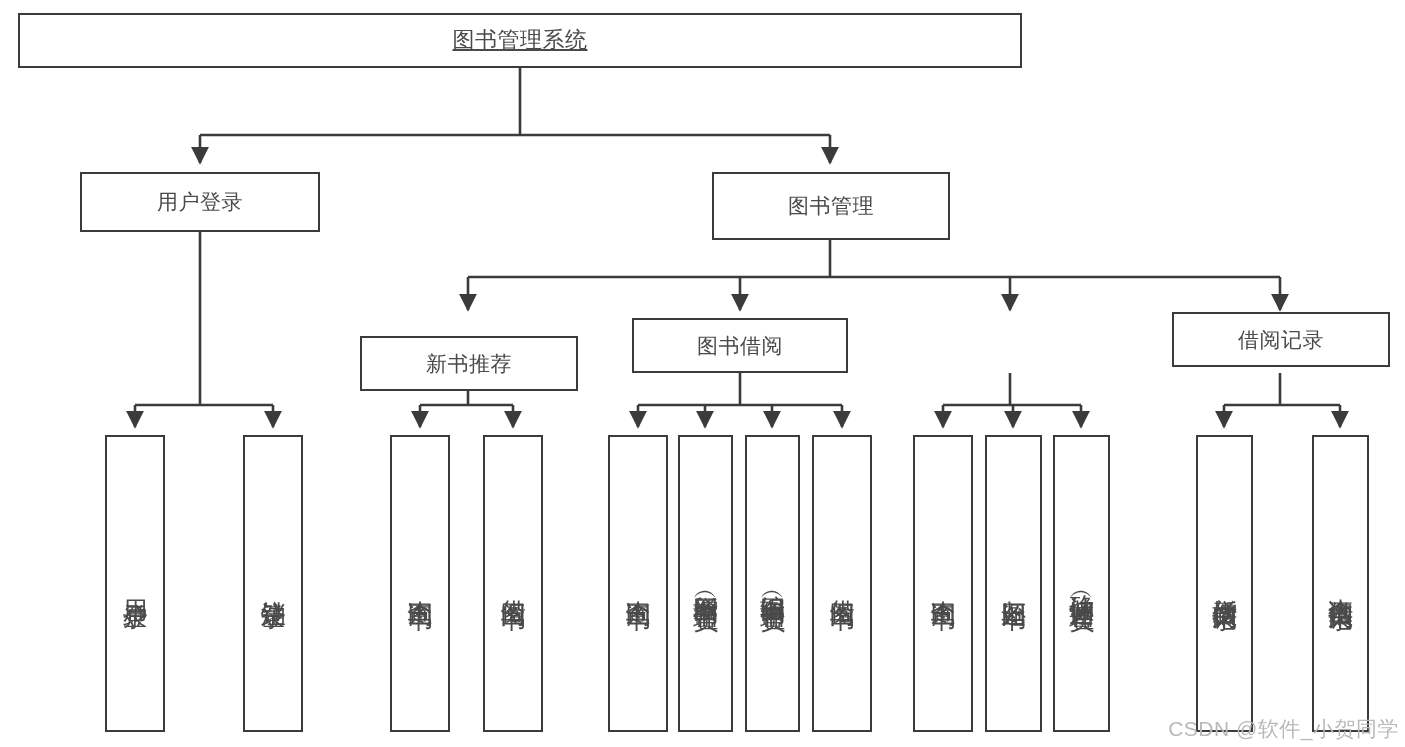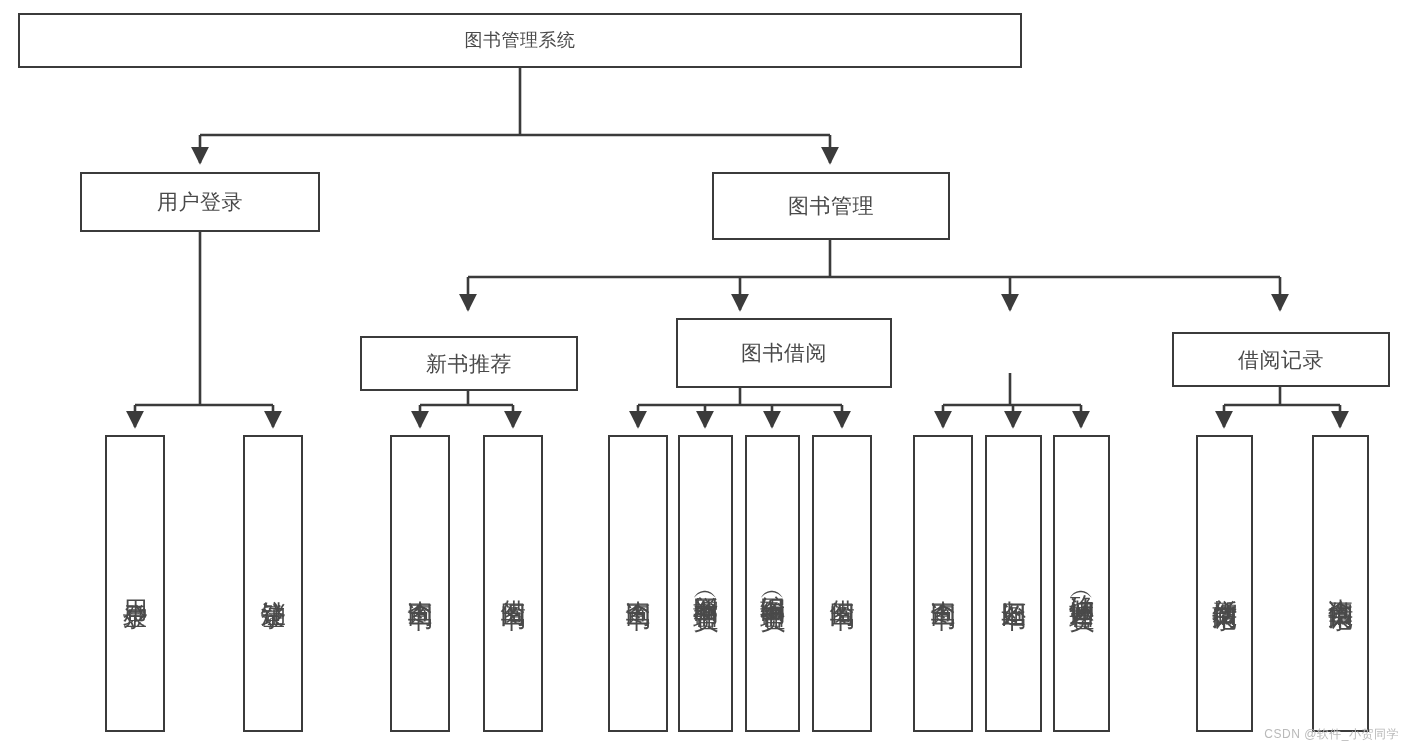--- a/index.html
+++ b/index.html
@@ -39,40 +39,41 @@
     display: block;
     text-align: center;
     line-height: 1.22;
     color: #4a4a4a;
     letter-spacing: 0.5px;
   }
   .node.horiz .lbl {
     font-size: 21px;
   }
   .node.root .lbl {
-    font-size: 18px;
+    font-size: 22px;
+    text-decoration: underline;
   }
   .node.vert {
     align-items: center;
     justify-content: center;
     padding: 10px 0;
   }
   .node.vert .lbl {
     writing-mode: vertical-rl;
     text-orientation: upright;
     font-size: 25px;
     line-height: 1.1;
     letter-spacing: 2px;
     white-space: nowrap;
   }
   .watermark {
     position: absolute;
     right: 6px;
     bottom: 4px;
-    font-size: 12px;
+    font-size: 21px;
     color: #b9b9b9;
     white-space: nowrap;
     z-index: 5;
     letter-spacing: 0.5px;
   }
 </style>
 </head>
 <body>
 
 <div id="canvas">
@@ -135,24 +136,24 @@
   <div class="node horiz" style="left:80px; top:172px; width:240px; height:60px;">
     <span class="lbl">用户登录</span>
   </div>
   <div class="node horiz" style="left:712px; top:172px; width:238px; height:68px;">
     <span class="lbl">图书管理</span>
   </div>
 
   <div class="node horiz" style="left:360px; top:336px; width:218px; height:55px;">
     <span class="lbl">新书推荐</span>
   </div>
-  <div class="node horiz" style="left:632px; top:318px; width:216px; height:70px;margin-left:44px;">
+  <div class="node horiz" style="left:632px; top:318px; width:216px; height:55px;">
     <span class="lbl">图书借阅</span>
   </div>
-  <div class="node horiz" style="left:1172px; top:332px; width:218px; height:55px;">
+  <div class="node horiz" style="left:1172px; top:312px; width:218px; height:55px;">
     <span class="lbl">借阅记录</span>
   </div>
 
   <div class="node vert" style="left:105px; top:435px; width:60px; height:297px;">
     <span class="lbl">用户登录</span>
   </div>
   <div class="node vert" style="left:243px; top:435px; width:60px; height:297px;">
     <span class="lbl">注销登录</span>
   </div>
 

